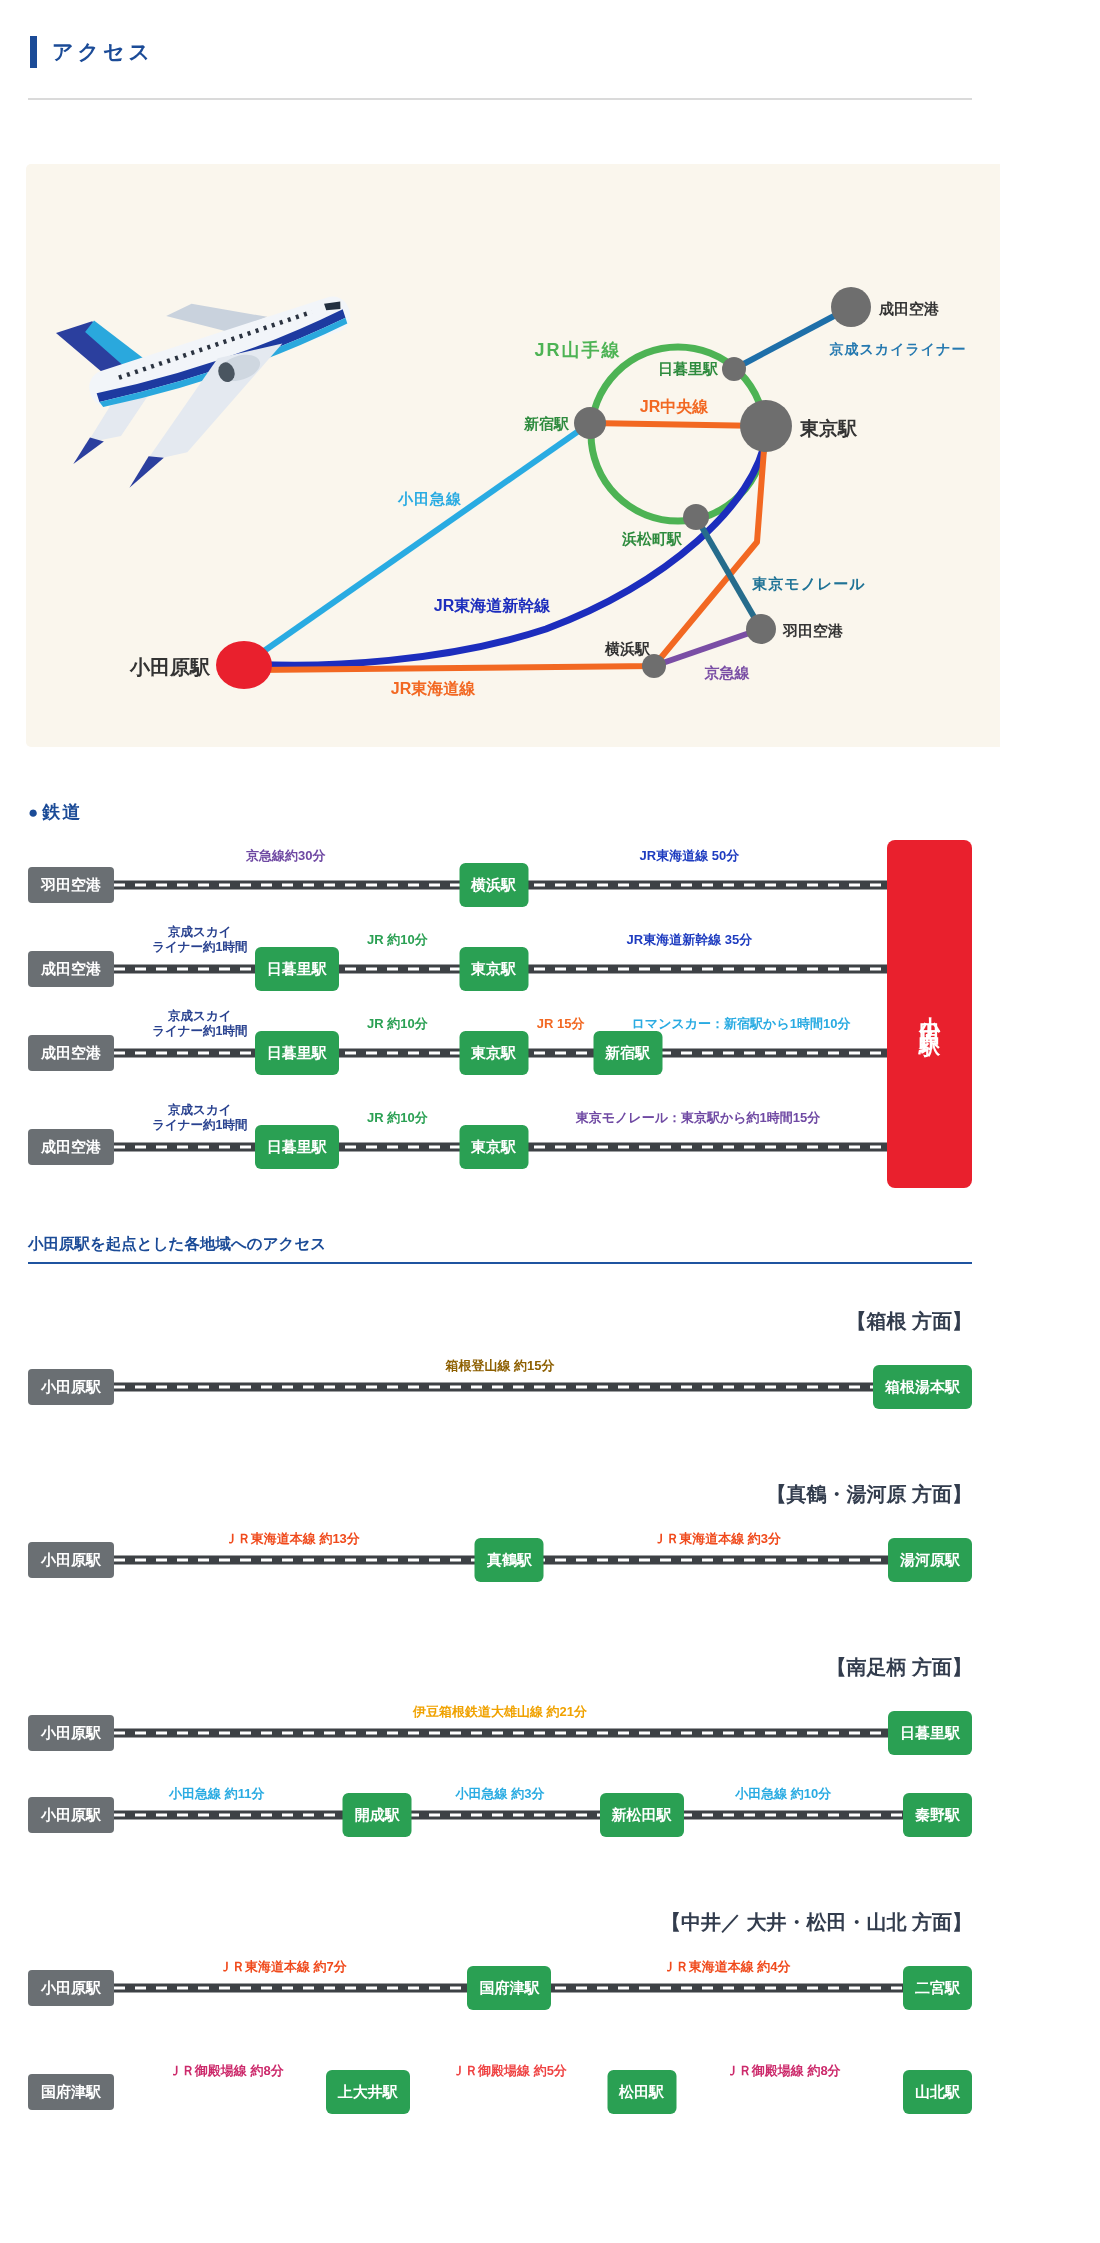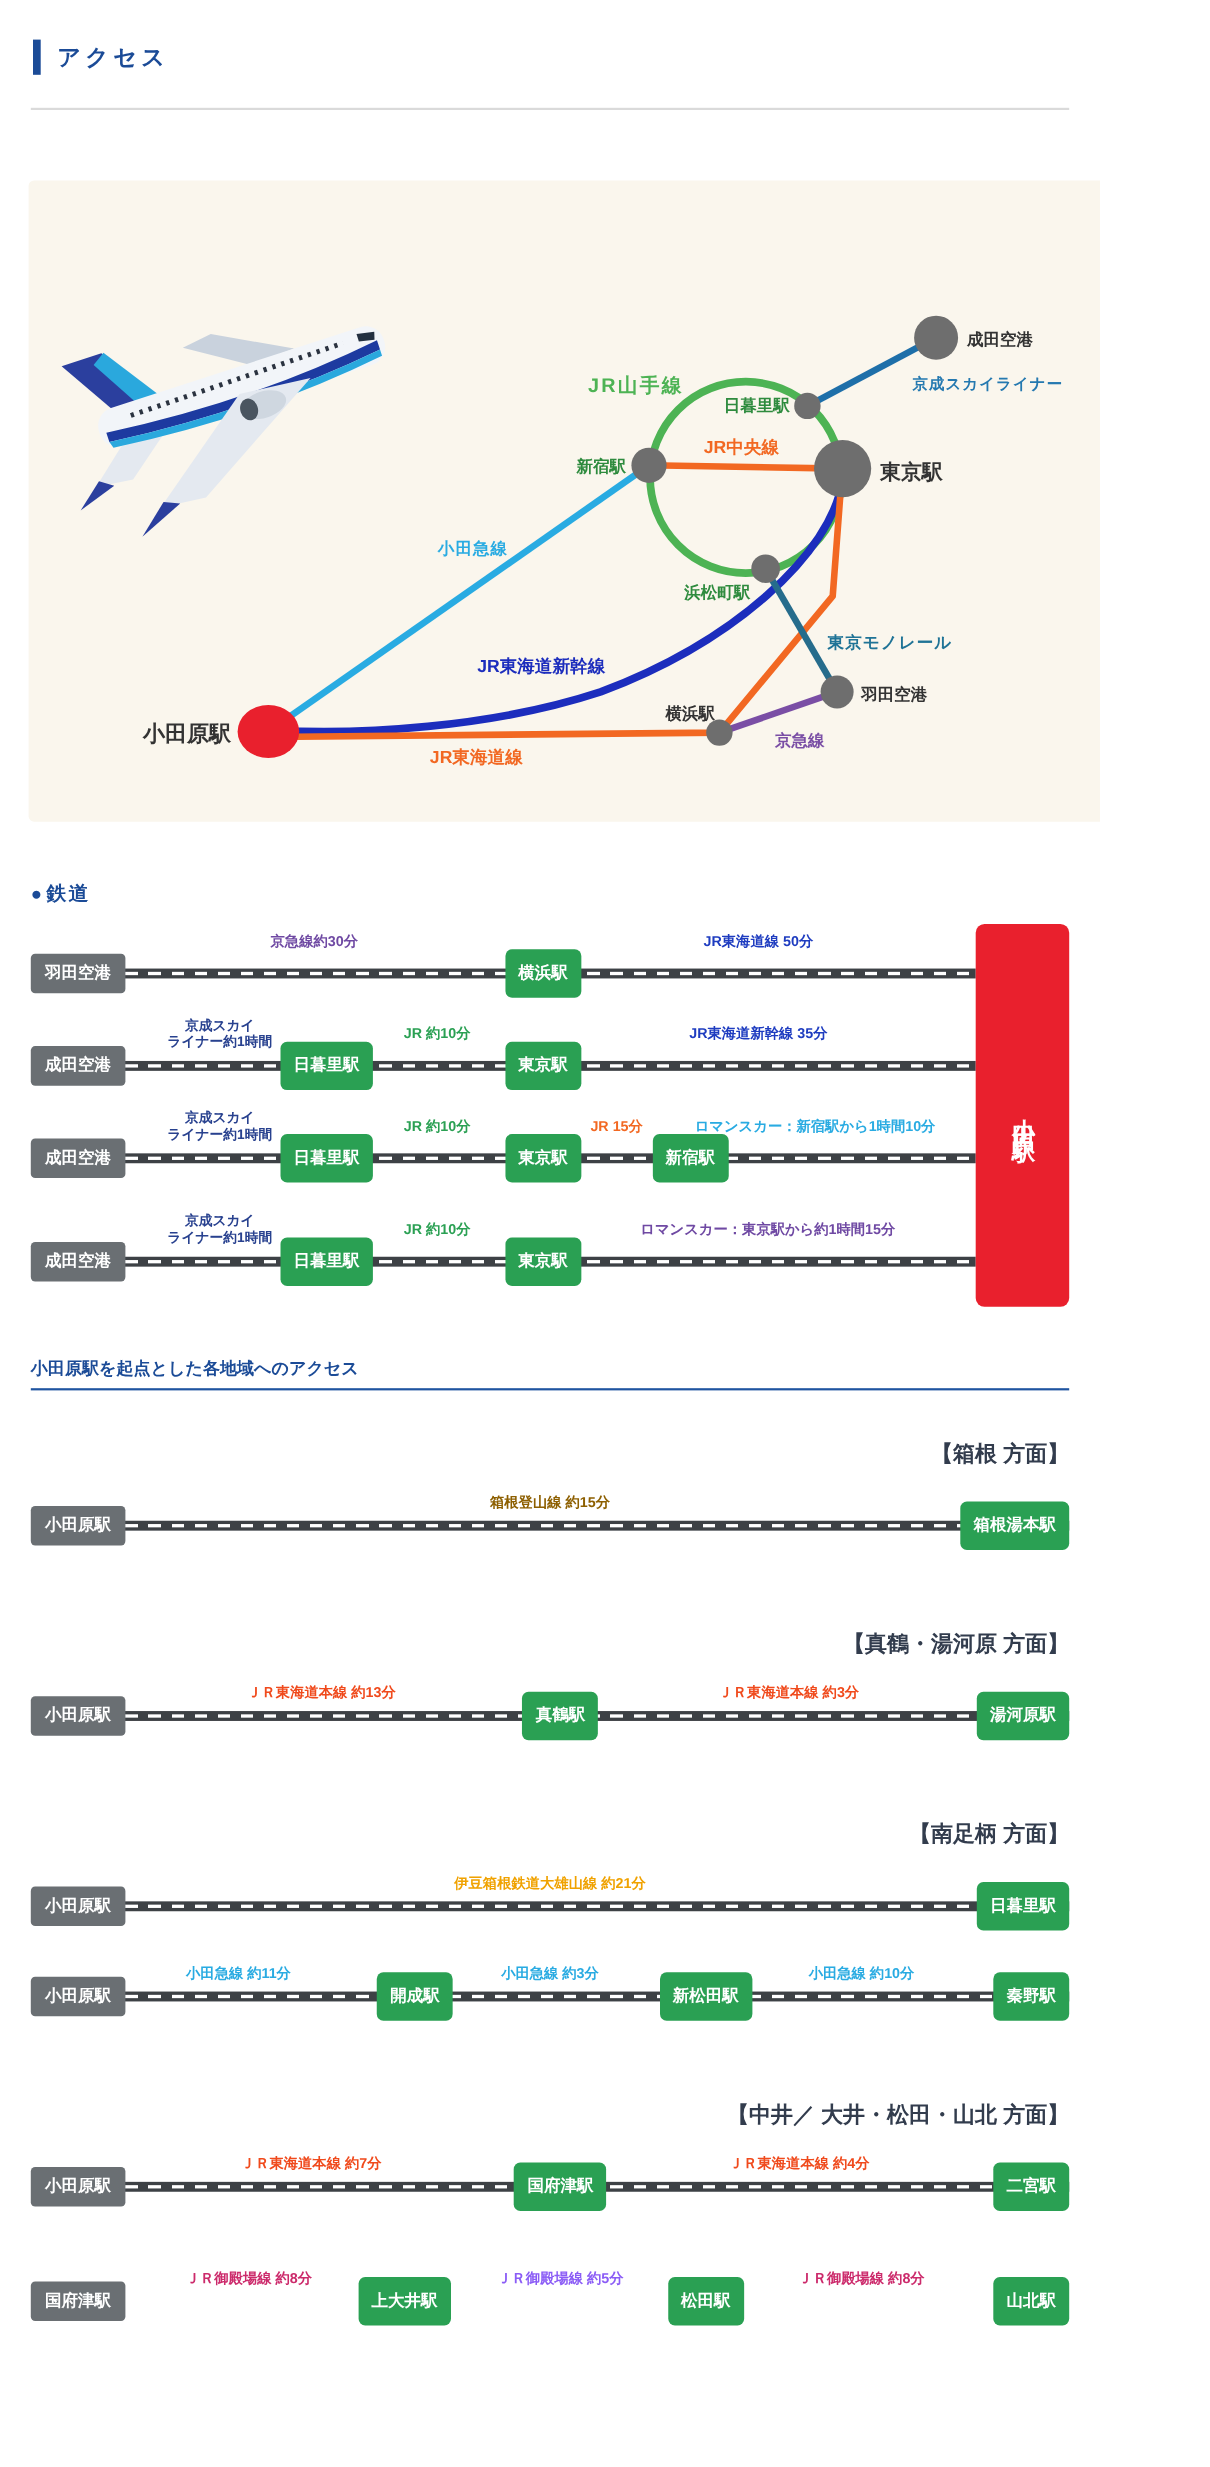--- a/index.html
+++ b/index.html
@@ -129,21 +129,21 @@
         <div class="badge green mid" style="left:31.3%">日暮里駅</div>
         <div class="badge green mid" style="left:54.2%">東京駅</div>
         <div class="rlabel two" style="left:20%;color:#28418f">
           <div>京成スカイ</div>
           <div>ライナー約1時間</div>
         </div>
         <div class="rlabel" style="left:43%;color:#2aa053">
           <div>JR 約10分</div>
         </div>
         <div class="rlabel" style="left:78%;color:#6f49a3">
-          <div>ロマンスカー：東京駅から約1時間15分</div>
+          <div>東京モノレール：東京駅から約1時間15分</div>
         </div>
       </div>
       <div class="route-row airport" style="top: 168px;">
         <div class="track"></div>
         <div class="badge gray">成田空港</div>
         <div class="badge green mid" style="left:31.3%">日暮里駅</div>
         <div class="badge green mid" style="left:54.2%">東京駅</div>
         <div class="badge green mid" style="left:69.8%">新宿駅</div>
         <div class="rlabel two" style="left:20%;color:#28418f">
           <div>京成スカイ</div>
@@ -253,21 +253,21 @@
         </div>
       </div>
       <div class="route-row regional-row extra">
         <div class="badge gray">国府津駅</div>
         <div class="badge green mid" style="left:36%">上大井駅</div>
         <div class="badge green mid" style="left:65%">松田駅</div>
         <div class="badge green end">山北駅</div>
         <div class="rlabel" style="left:21%;color:#cc2a6b">
           <div>ＪＲ御殿場線 約8分</div>
         </div>
-        <div class="rlabel" style="left:51%;color:#8b5cf6">
+        <div class="rlabel" style="left:51%;color:#ef4444">
           <div>ＪＲ御殿場線 約5分</div>
         </div>
         <div class="rlabel" style="left:80%;color:#cc2a6b">
           <div>ＪＲ御殿場線 約8分</div>
         </div>
       </div>
     </div>
 
 </div>
 

